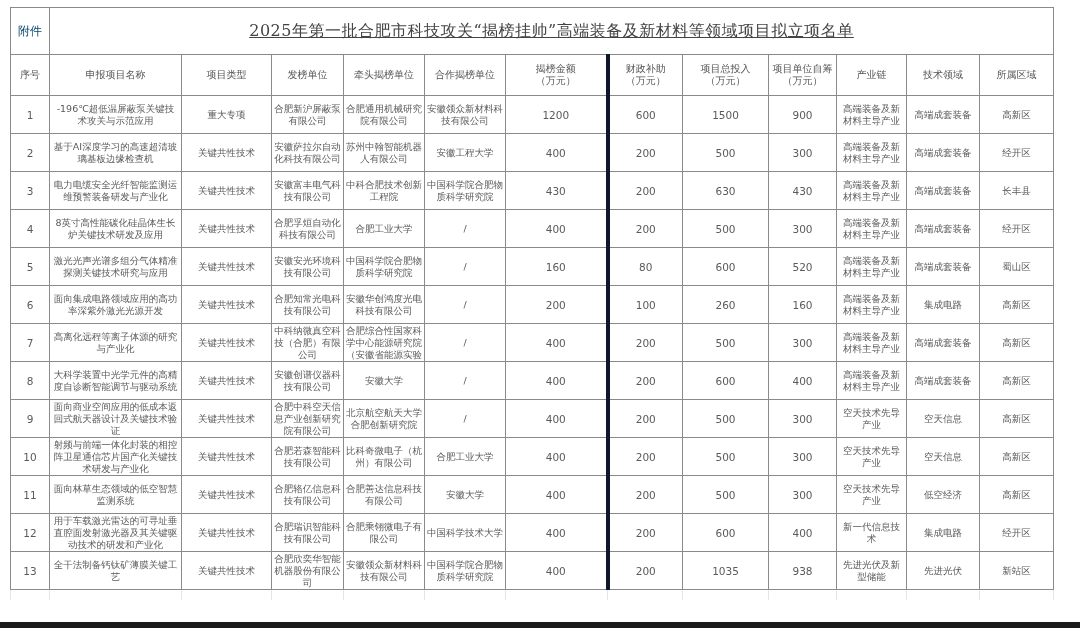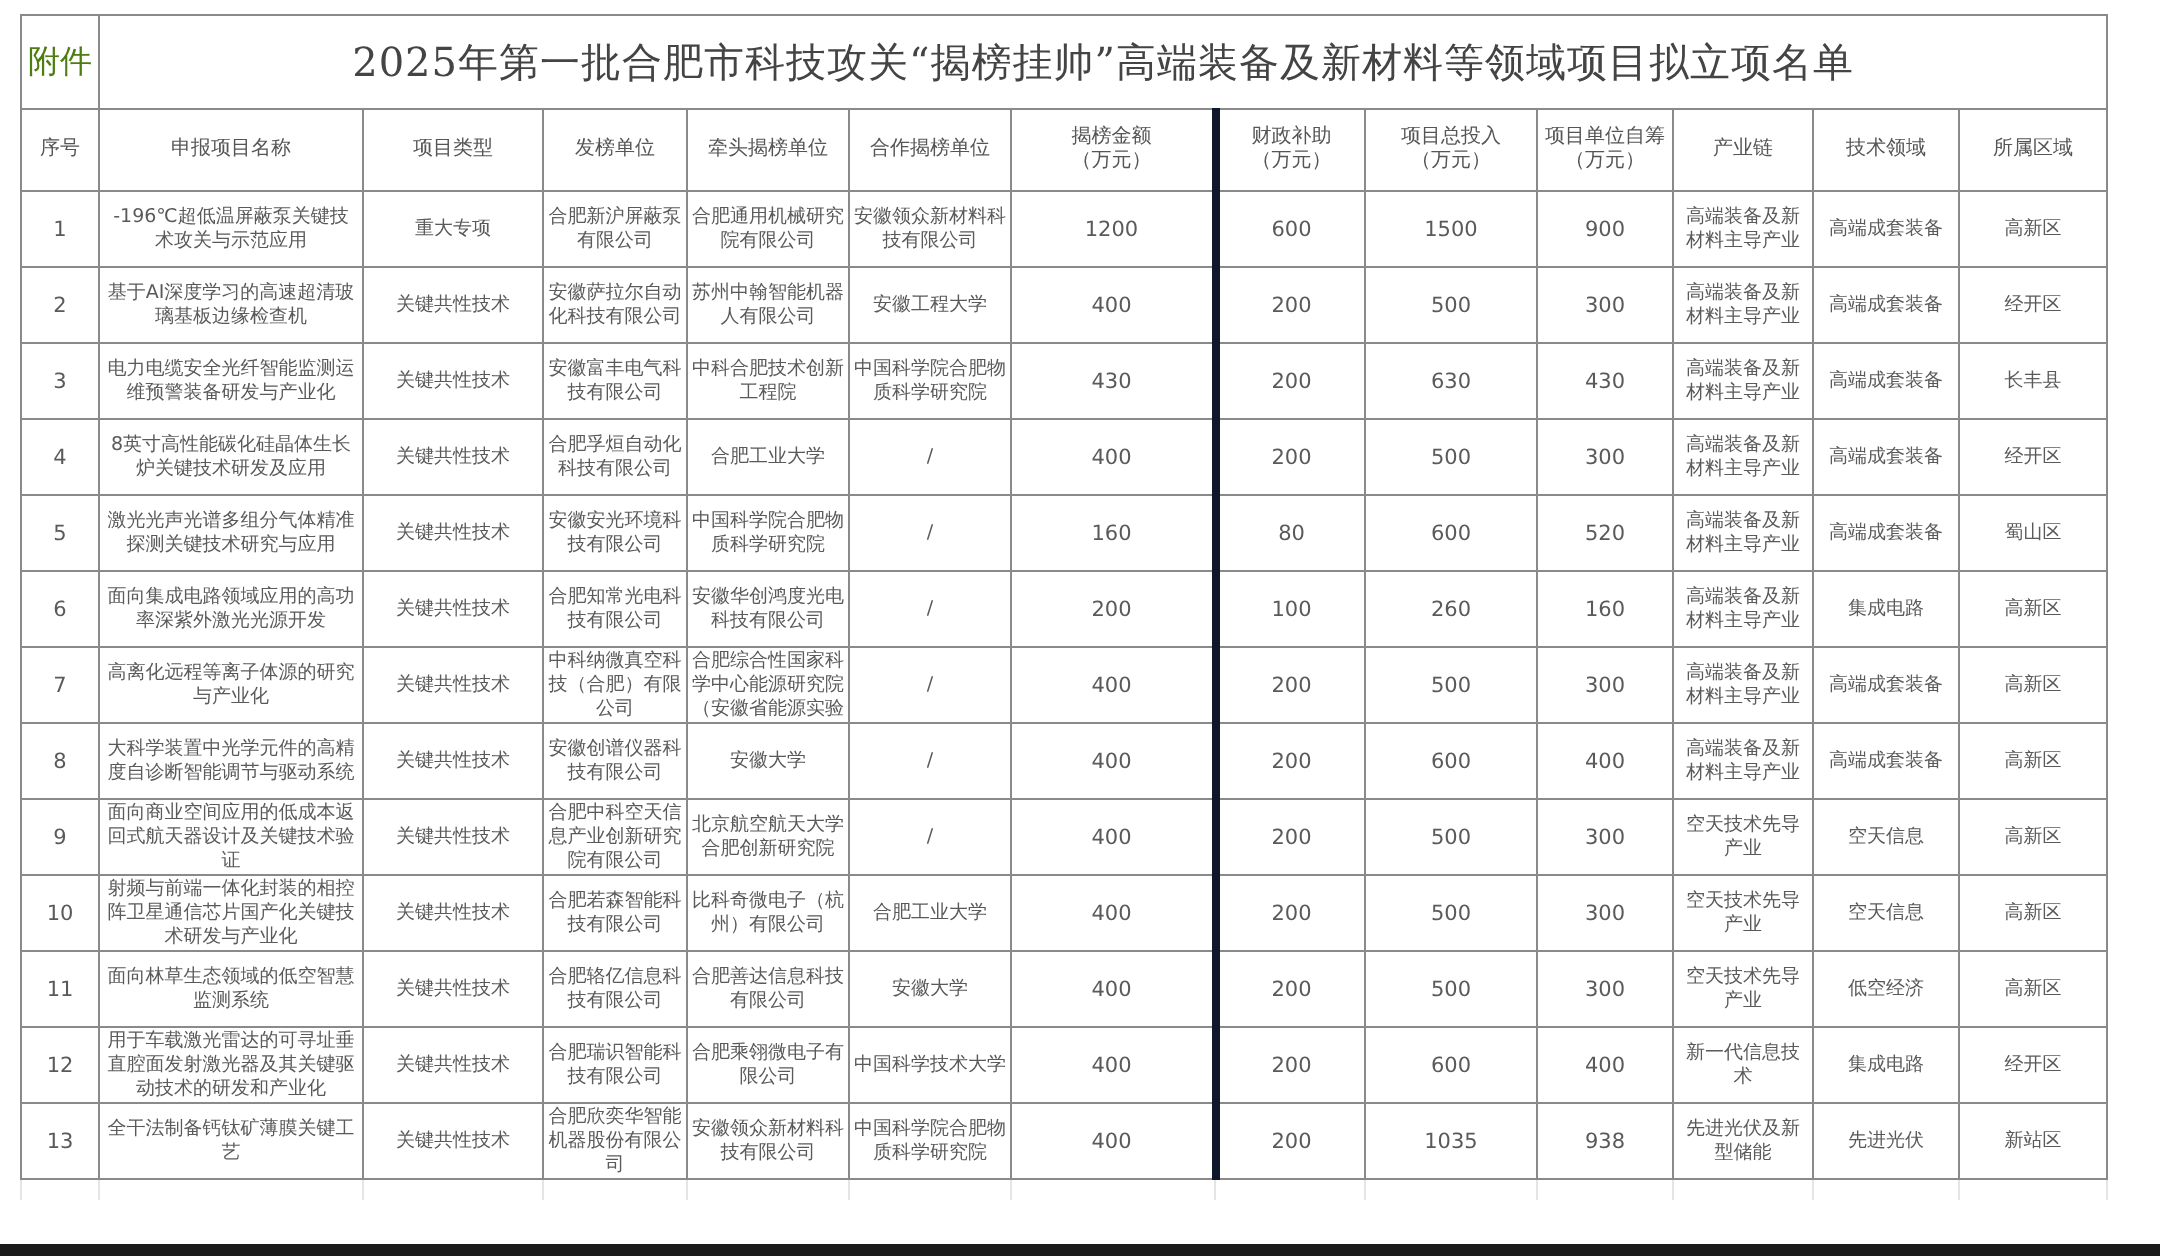--- a/index.html
+++ b/index.html
@@ -3,22 +3,22 @@
 <meta charset="utf-8">
 <style>
   html, body { margin: 0; padding: 0; background: #ffffff; }
   body { width: 1080px; height: 628px; position: relative; overflow: hidden;
          font-family: "DejaVu Sans", "Liberation Sans", sans-serif; color: #555; }
   .sheet { position: absolute; left: 10px; top: 7px; width: 1043px; }
   table { border-collapse: collapse; table-layout: fixed; width: 1043px; }
   td, th { border: 1px solid #8a8a8a; text-align: center; vertical-align: middle;
            padding: 0 2px; font-weight: normal; overflow: hidden; }
   .title-row td { height: 46px; }
-  .annex { font-family: Liberation Serif, serif; font-size: 16px; color: #4d7c0f; }
-  .title { font-family: "DejaVu Serif", "Liberation Serif", serif; font-size: 20px; color: #444; letter-spacing: 0.5px; }
+  .annex { font-family: Liberation Serif, serif; font-size: 12px; color: #0c4a6e; }
+  .title { font-family: "DejaVu Serif", "Liberation Serif", serif; font-size: 16px; color: #444; letter-spacing: 0.5px; text-decoration: underline; }
   .head-row th { height: 40px; font-size: 10px; color: #555; line-height: 12px; }
   .data-row td { height: 37px; font-size: 9.5px; line-height: 12px; color: #5a5a5a; }
   .data-row td.num { font-size: 10.5px; }
   .clip-inner { max-height: 36px; overflow: hidden; }
   .empty-row td { height: 10px; border-color: #e5e5e5; border-bottom: none; }
   .thick-l { border-left: 4px solid #0f172a; }
   .bottom-bar { position: absolute; left: 0; top: 622px; width: 1080px; height: 6px; background: #1a1a1a; }
 </style>
 </head>
 <body>

